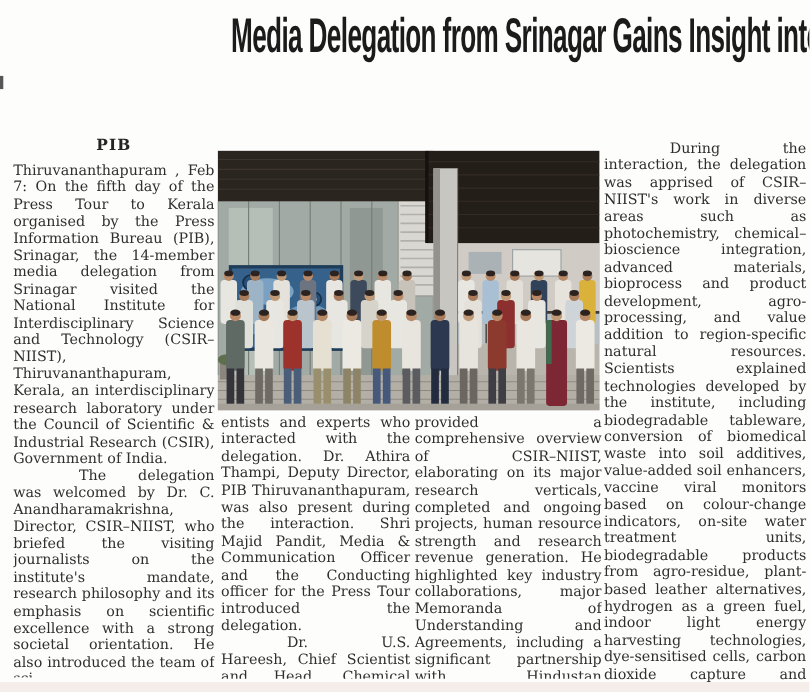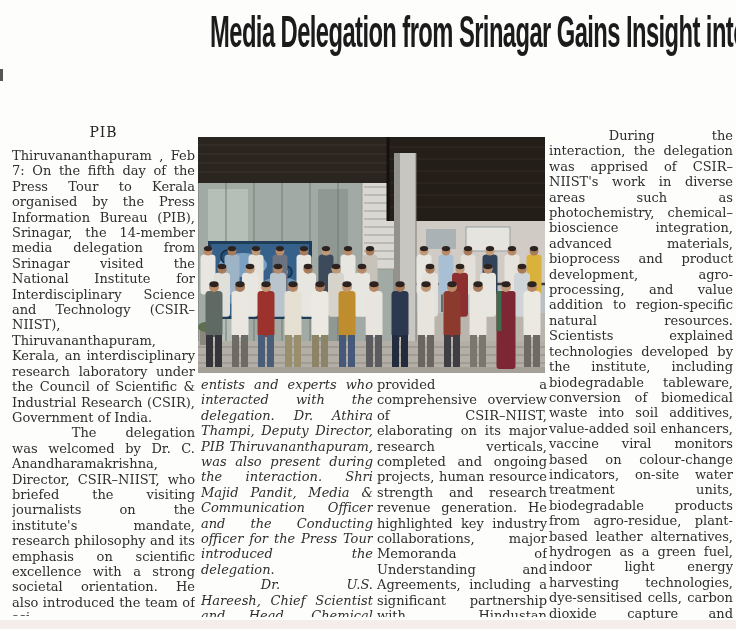--- a/index.html
+++ b/index.html
@@ -10,31 +10,31 @@
   
   .headline{position:absolute;top:6px;left:0;width:736px;text-align:center;color:#1b1b1b;}
   .hl-line{height:52px;line-height:52px;white-space:nowrap;}
   .hl-line span{
     display:inline-block;font-family:"Liberation Sans", sans-serif;font-weight:bold;
     font-size:41px;letter-spacing:-1px;transform:scaleX(0.58) scaleY(1.08);transform-origin:50% 50%;
   }
   
   .byline{
     position:absolute;left:12px;top:124px;width:183px;text-align:center;
-    font-weight:normal;font-size:14px;letter-spacing:1px;color:#242424;
+    font-weight:bold;font-size:14px;letter-spacing:1px;color:#242424;
   }
   
   .col{
     position:absolute;text-align:justify;font-size:13px;line-height:15.4px;
     color:#2e2e2e;overflow:hidden;
   }
   .col p{margin:0;}
   .col p.indent{text-indent:4.6em;}
   .col1{left:12px;top:148px;width:183px;height:468px;}
-  .col2{left:201px;top:377px;width:172px;height:240px;font-style:italic;}
+  .col2{left:201px;top:377px;width:172px;height:240px;}
   .col3{left:377px;top:377px;width:170px;height:240px;}
   .col4{left:549px;top:128px;width:184px;height:492px;}
   
   .photo{position:absolute;left:198px;top:137px;width:347px;height:236px;background:#b9b4ac;}
   .photo svg{display:block;}
   
   .edge-mark{position:absolute;left:0;top:69px;width:3px;height:12px;background:#565656;}
   .bottom-strip{position:absolute;left:0;top:620px;width:736px;height:9px;background:#f4edea;}
 </style>
 </head>

